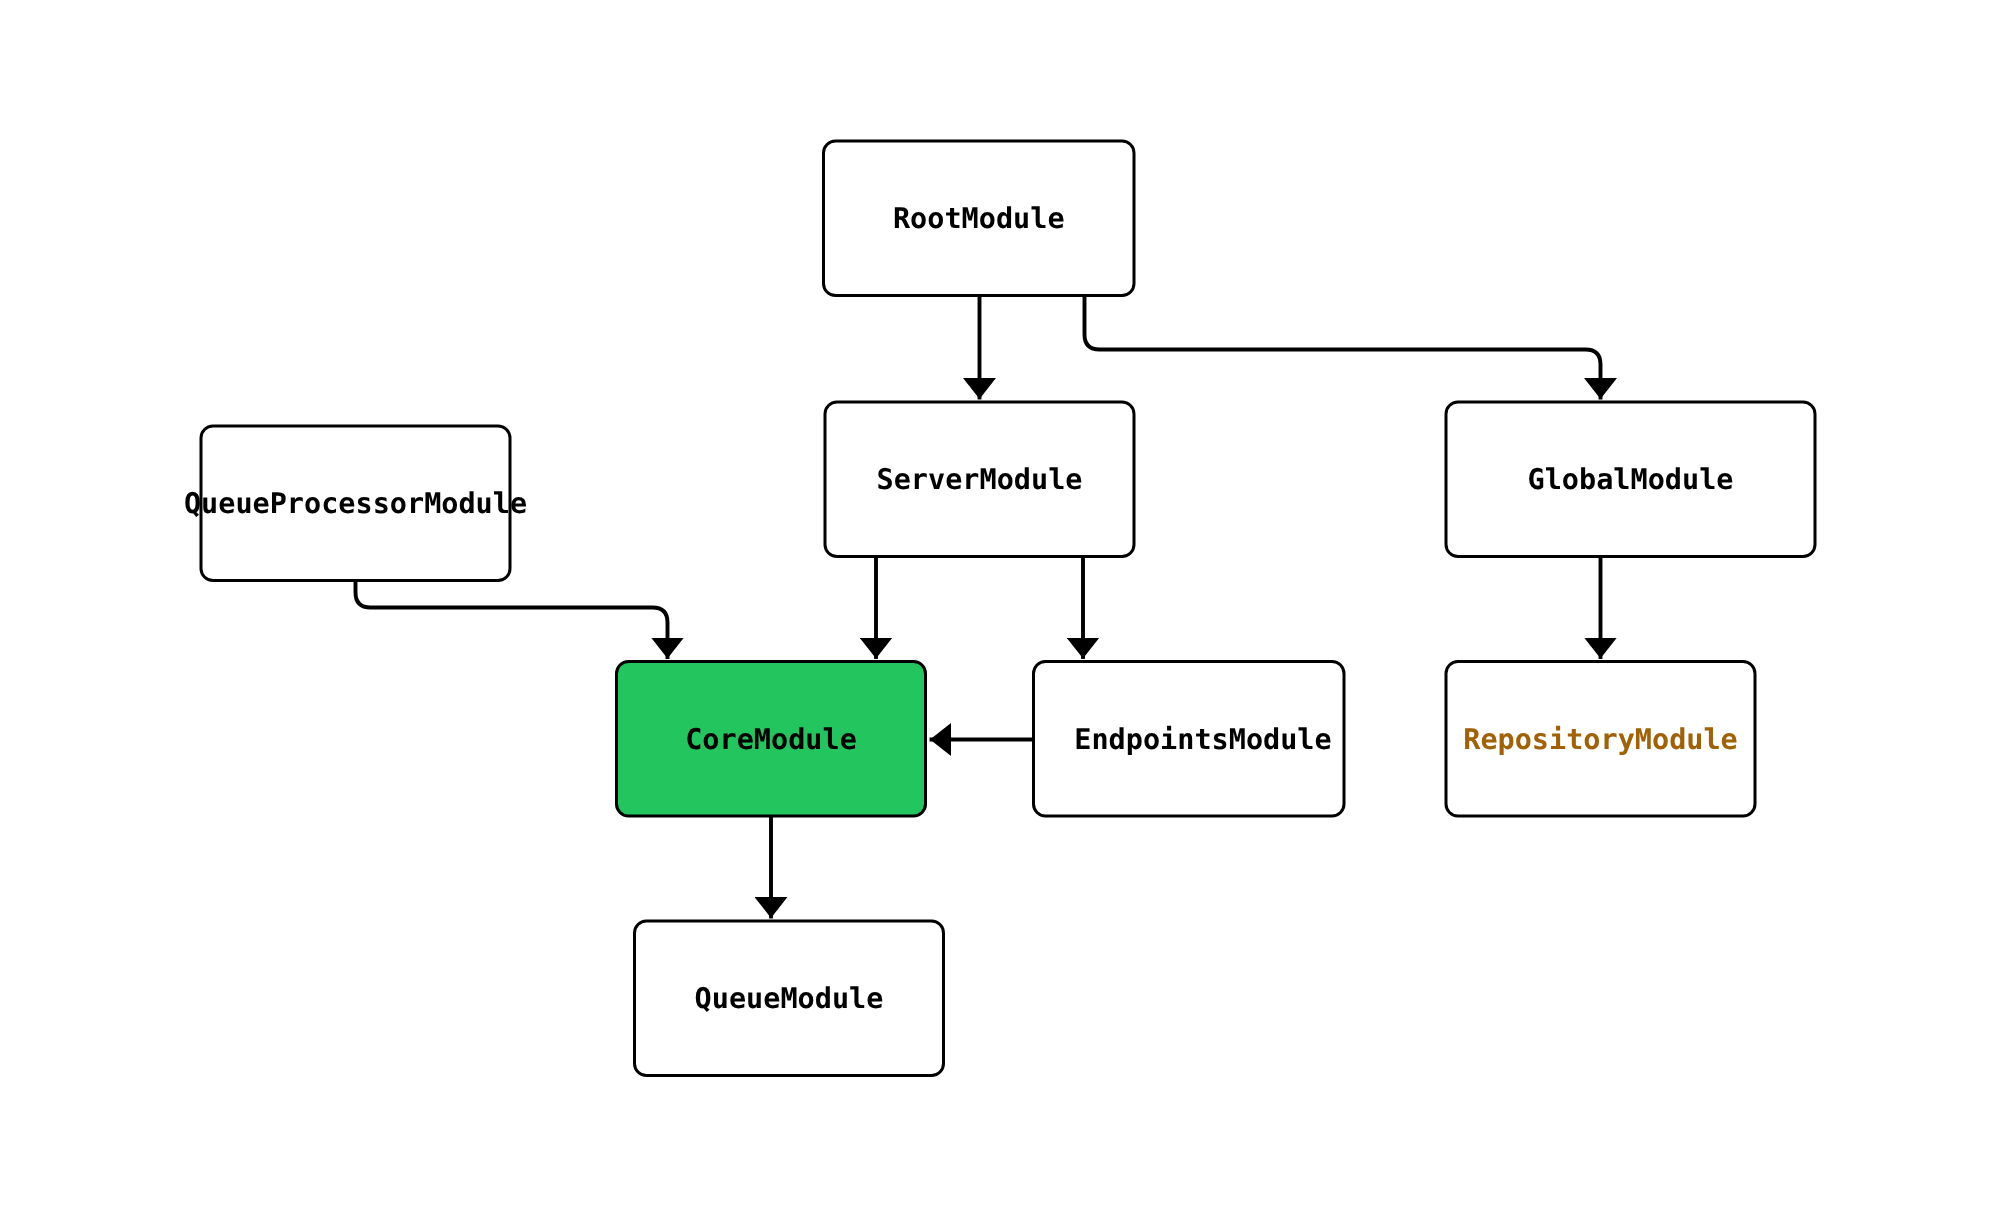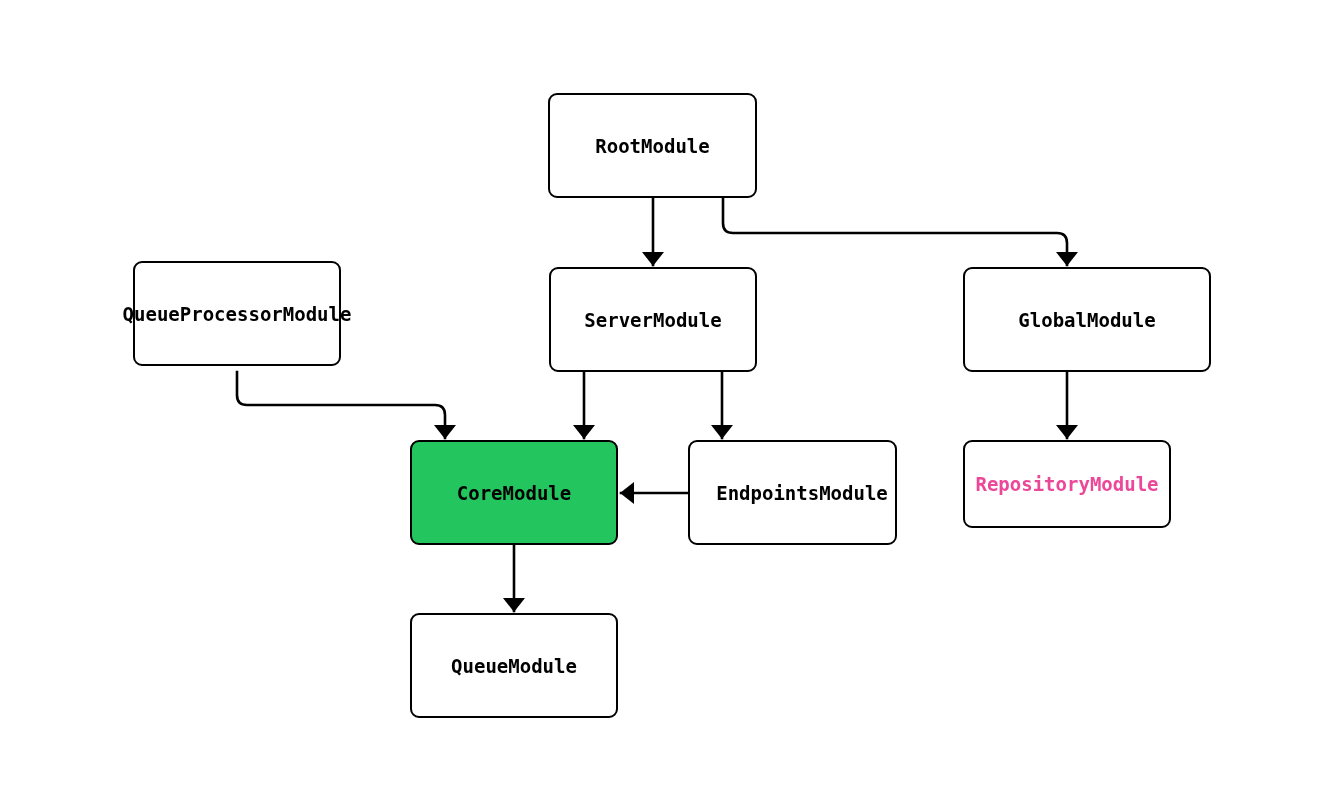--- a/index.html
+++ b/index.html
@@ -55,42 +55,42 @@
         <path d="M 688 493 L 621 493" class="edge" marker-end="url(#arrowhead)" style="stroke: rgb(0, 0, 0);"></path>
         <path d="M 1067 372 L 1067 438" class="edge" marker-end="url(#arrowhead)" style="stroke: rgb(0, 0, 0);"></path>
         <path d="M 514 545 L 514 611" class="edge" marker-end="url(#arrowhead)" style="stroke: rgb(0, 0, 0);"></path>
       </g>
   </svg>
   <div id="nodes-layer">
       <div class="node" style="left: 548px; top: 93px; width: 209px; height: 105px; background: rgb(255, 255, 255); border-color: rgb(0, 0, 0); color: rgb(0, 0, 0);">
         <span class="node-line">Root</span>
         <span class="node-line">Module</span>
       </div>
-      <div class="node" style="left: 133px; top: 261px; width: 208px; height: 105px; background: rgb(255, 255, 255); border-color: rgb(0, 0, 0); color: rgb(0, 0, 0);">
+      <div class="node" style="left: 133px; top: 283px; width: 208px; height: 105px; background: rgb(255, 255, 255); border-color: rgb(0, 0, 0); color: rgb(0, 0, 0);">
         <span class="node-line">QueueProcessor</span>
         <span class="node-line">Module</span>
       </div>
       <div class="node" style="left: 549px; top: 267px; width: 208px; height: 105px; background: rgb(255, 255, 255); border-color: rgb(0, 0, 0); color: rgb(0, 0, 0);">
         <span class="node-line">Server</span>
         <span class="node-line">Module</span>
       </div>
       <div class="node" style="left: 963px; top: 267px; width: 248px; height: 105px; background: rgb(255, 255, 255); border-color: rgb(0, 0, 0); color: #000000; text-align: center;">
         <span class="node-line">Global</span>
         <span class="node-line">Module</span>
       </div>
       <div class="node" style="left: 410px; top: 440px; width: 208px; height: 105px; background: #22c55e; border-color: rgb(0, 0, 0); color: rgb(0, 0, 0);">
         <span class="node-line">Core</span>
         <span class="node-line">Module</span>
       </div>
       <div class="node" style="left: 688px; top: 440px; width: 209px; height: 105px; background: rgb(255, 255, 255); border-color: rgb(0, 0, 0); color: rgb(0, 0, 0); padding-left: 19px;">
         <span class="node-line">Endpoints</span>
         <span class="node-line">Module</span>
       </div>
-      <div class="node" style="left: 963px; top: 440px; width: 208px; height: 88px; background: rgb(255, 255, 255); border-color: rgb(0, 0, 0); color: #ec4899; text-align: right;">
+      <div class="node" style="left: 963px; top: 440px; width: 208px; height: 105px; background: rgb(255, 255, 255); border-color: rgb(0, 0, 0); color: #a16207; text-align: right;">
         <span class="node-line">Repository</span>
         <span class="node-line">Module</span>
       </div>
-      <div class="node" style="left: 410px; top: 613px; width: 208px; height: 105px; background: rgb(255, 255, 255); border-color: rgb(0, 0, 0); color: rgb(0, 0, 0); text-align: right;">
+      <div class="node" style="left: 422px; top: 613px; width: 208px; height: 105px; background: rgb(255, 255, 255); border-color: rgb(0, 0, 0); color: rgb(0, 0, 0); text-align: right;">
         <span class="node-line">Queue</span>
         <span class="node-line">Module</span>
       </div>
     </div>
 </div>
 
 </body></html>

